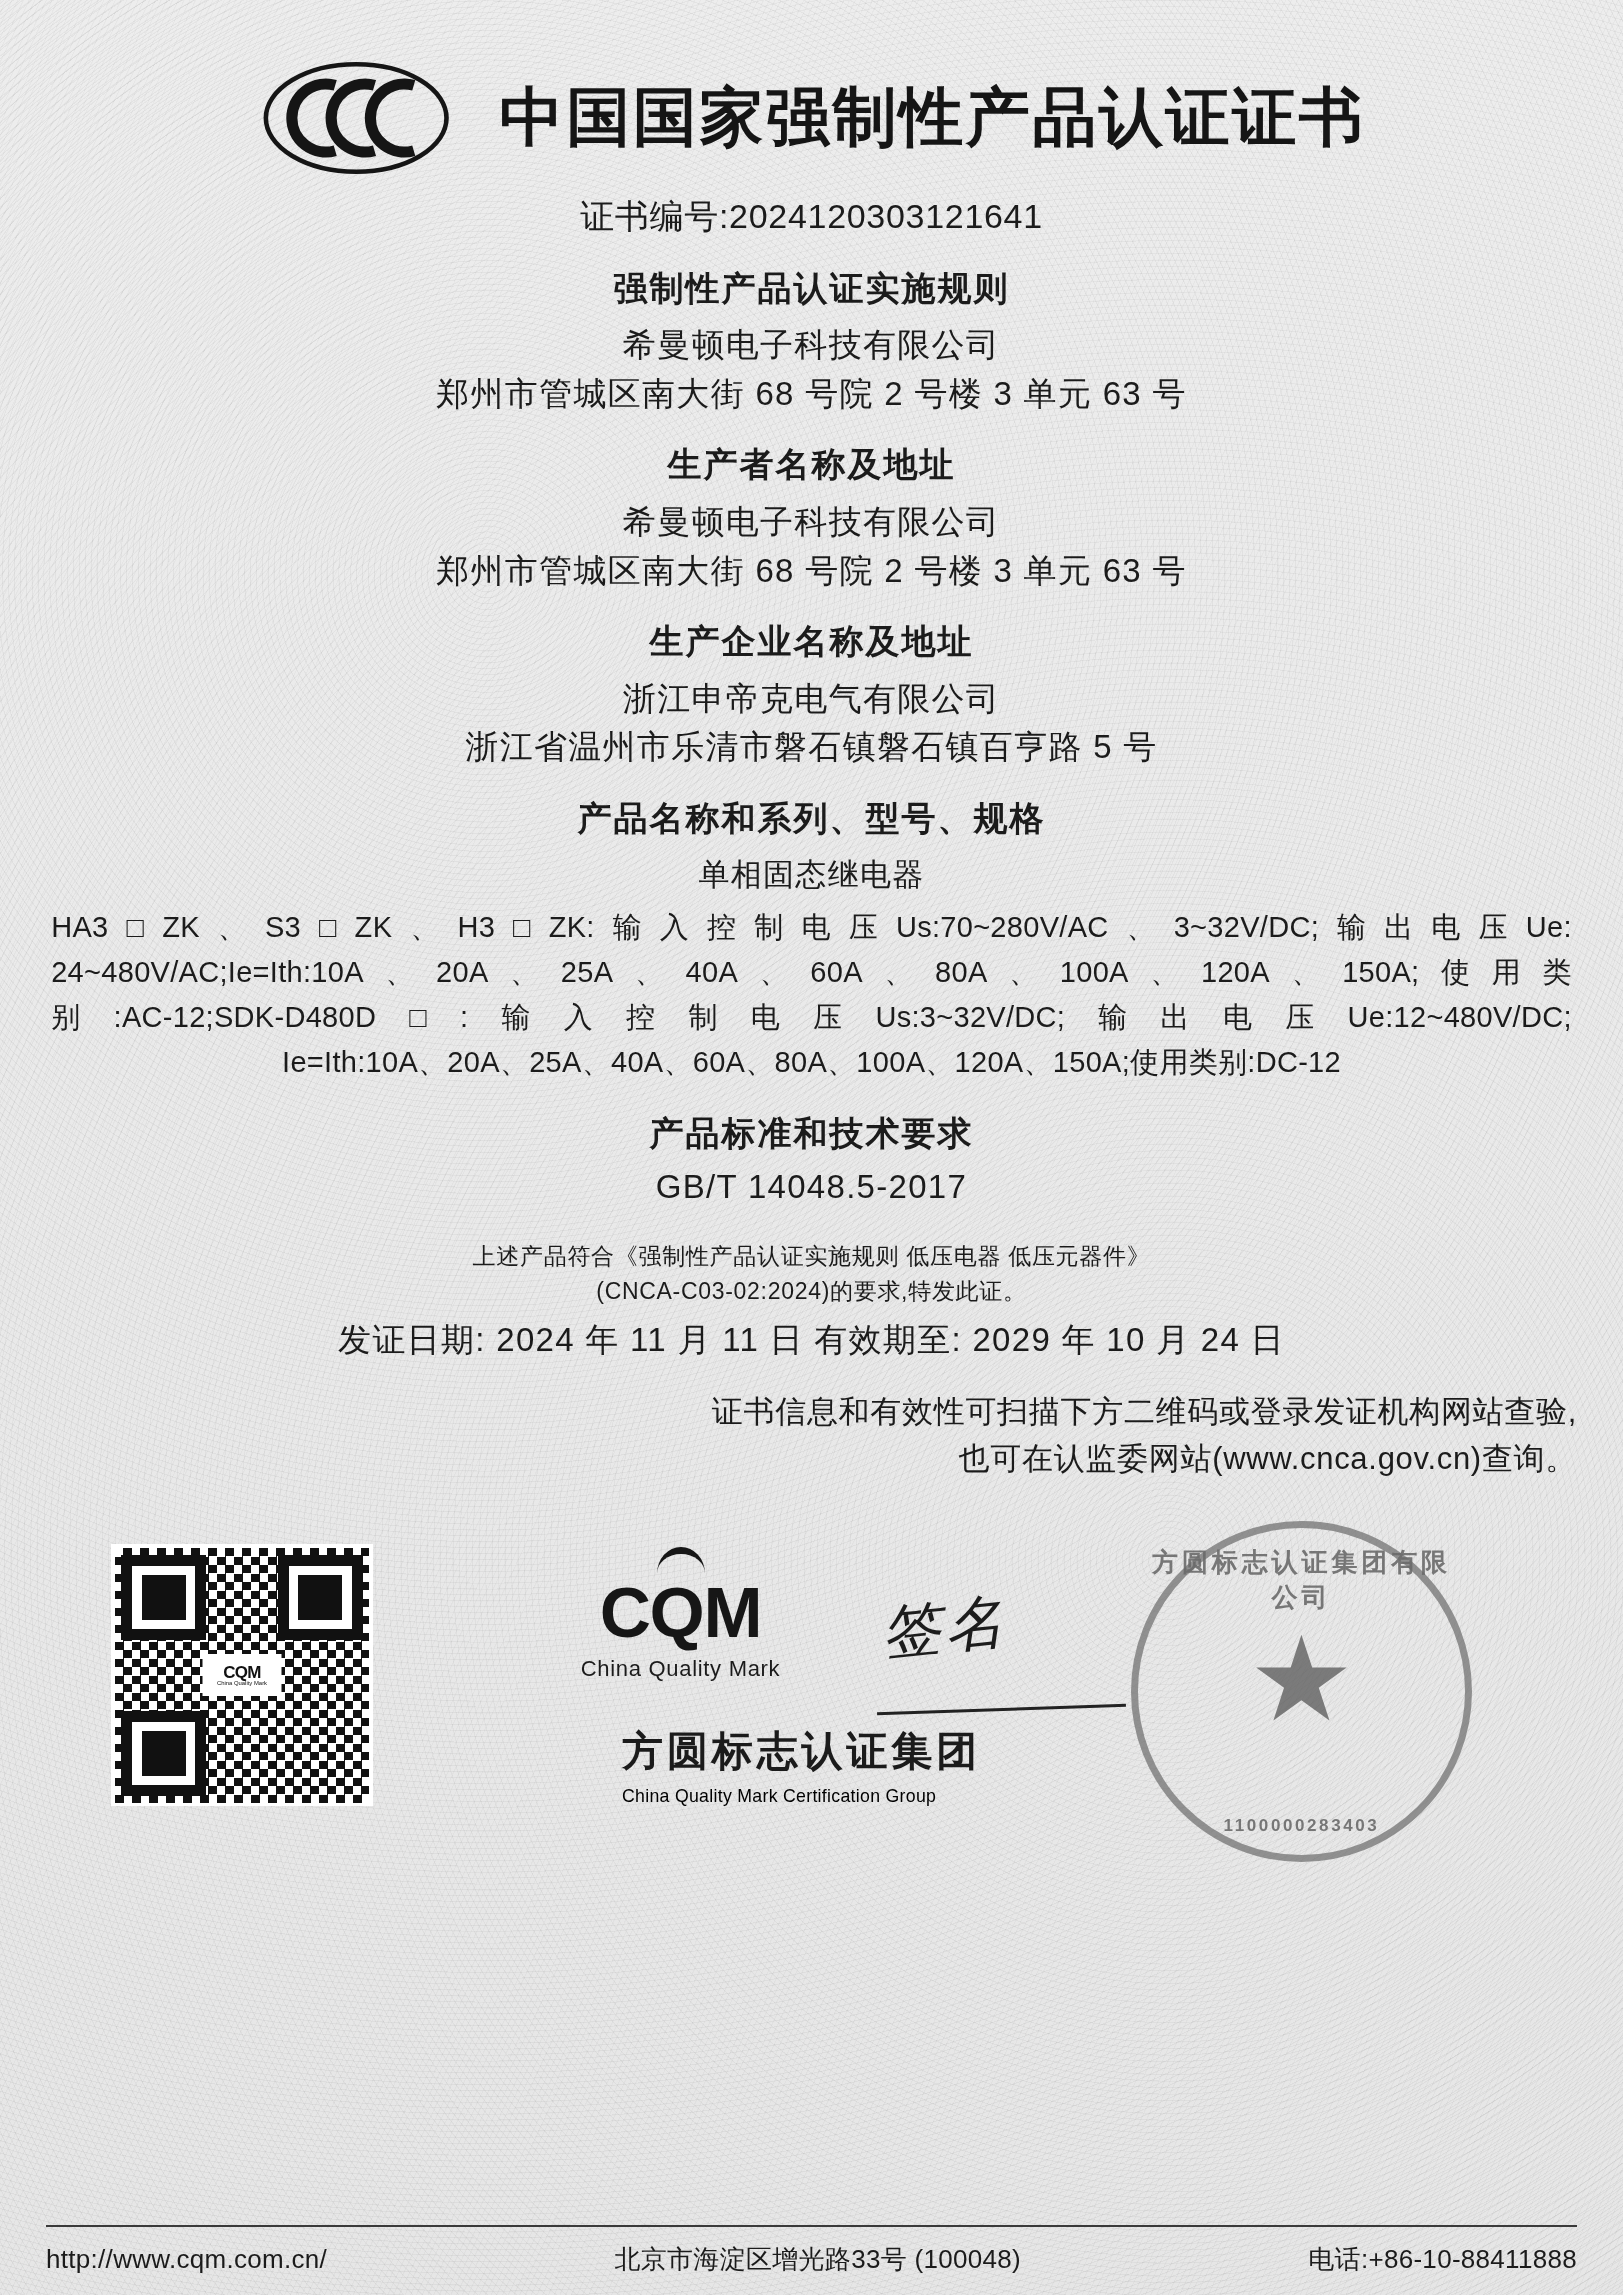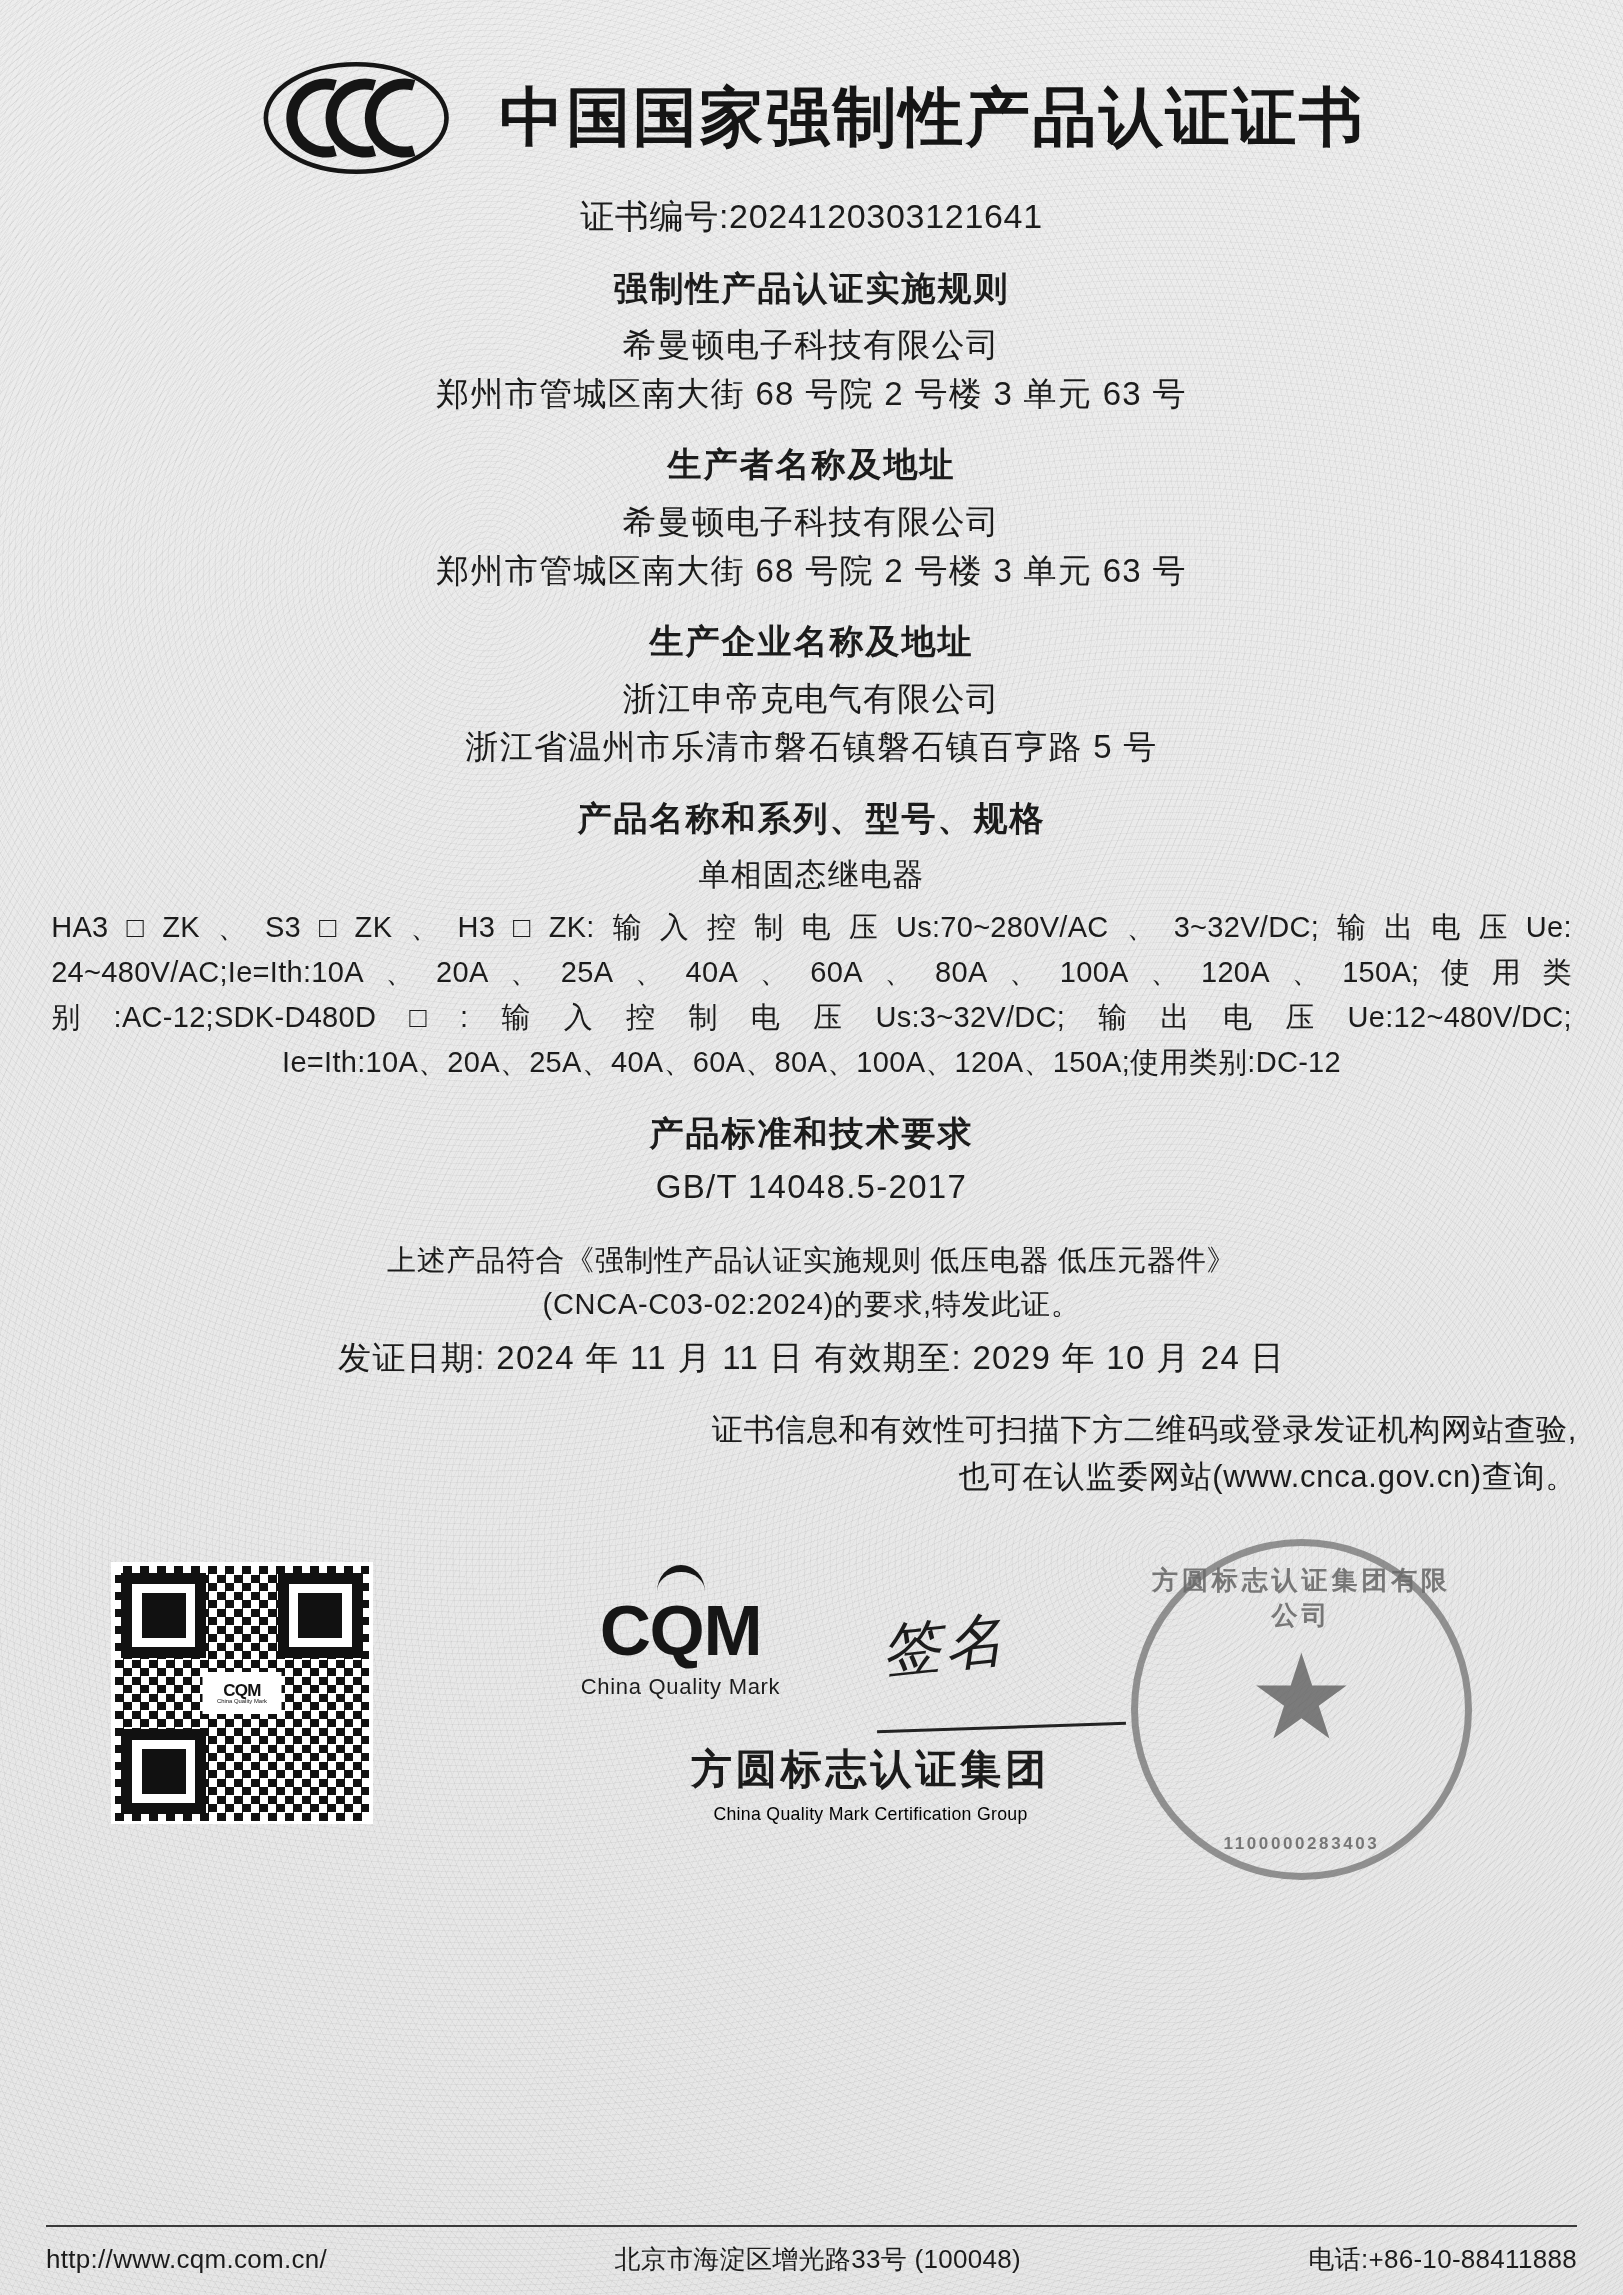--- a/index.html
+++ b/index.html
@@ -97,21 +97,21 @@
   .spec-block div { text-align: justify; text-align-last: justify; }
   .spec-block div.last { text-align-last: center; }
 
   .standard-value {
     font-size: 33px;
     letter-spacing: 1.3px;
   }
 
   .statement {
     text-align: center;
-    font-size: 29px;
+    font-size: 23px;
     line-height: 1.5;
     margin-top: 33px;
     letter-spacing: 0.7px;
   }
   .dates {
     text-align: center;
     font-size: 33px;
     margin-top: 10px;
     letter-spacing: 1.3px;
   }
@@ -205,21 +205,20 @@
     width: 48px; height: 19.6px;
     border-top: 7.2px solid #161616;
     border-radius: 50% / 100% 100% 0 0;
     margin: 0 auto 2.6px auto;
   }
   .group-block {
     position: absolute;
     left: 576px;
     top: 216px;
     width: 497px;
-    text-align: center;
   }
   .group-cn {
     font-size: 41px;
     font-weight: bold;
     letter-spacing: 3.9px;
   }
   .group-en {
     font-size: 17.7px;
     letter-spacing: 0.3px;
     margin-top: 6.5px;

